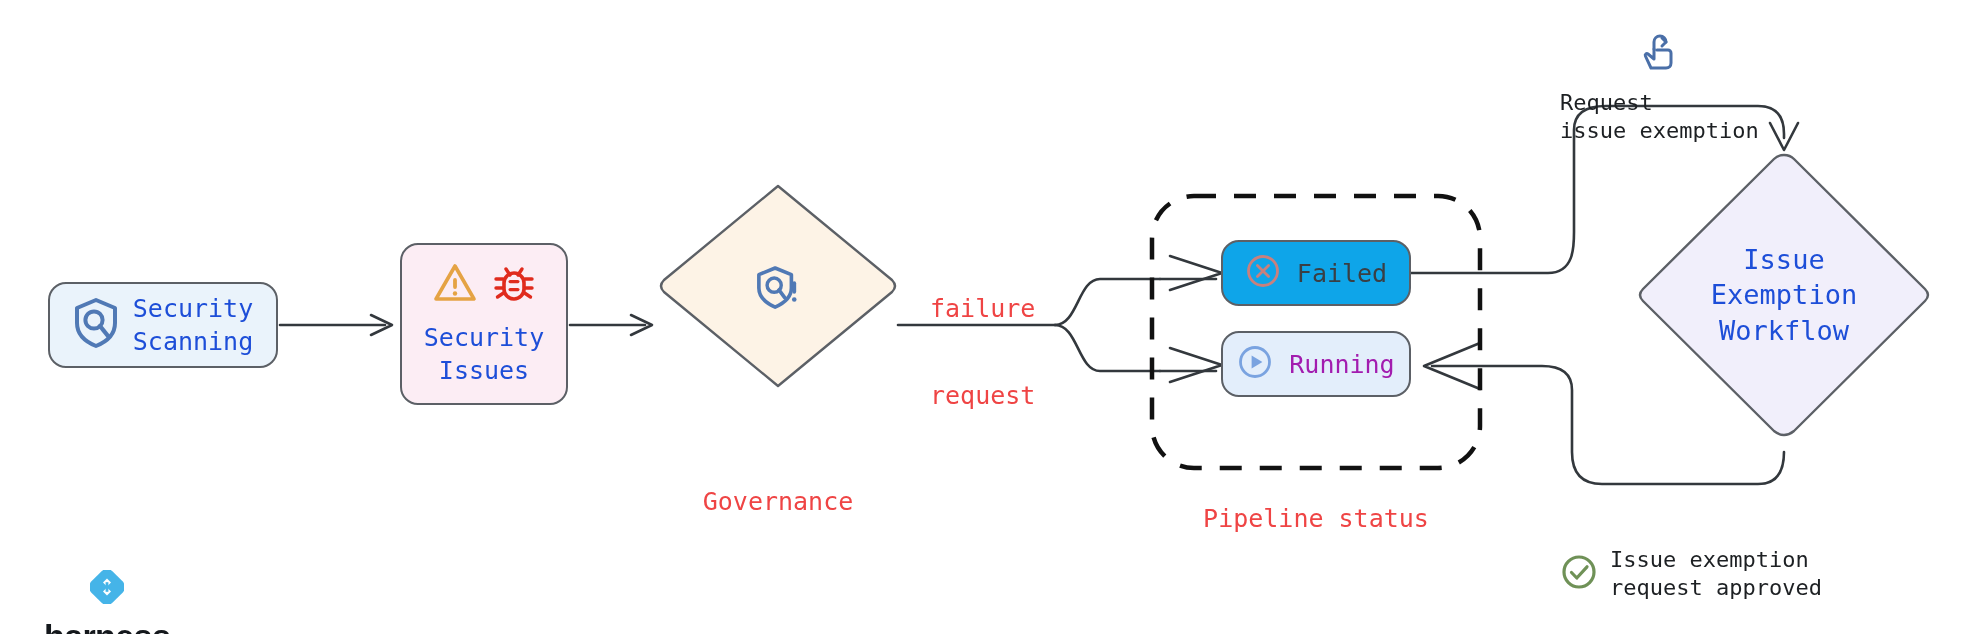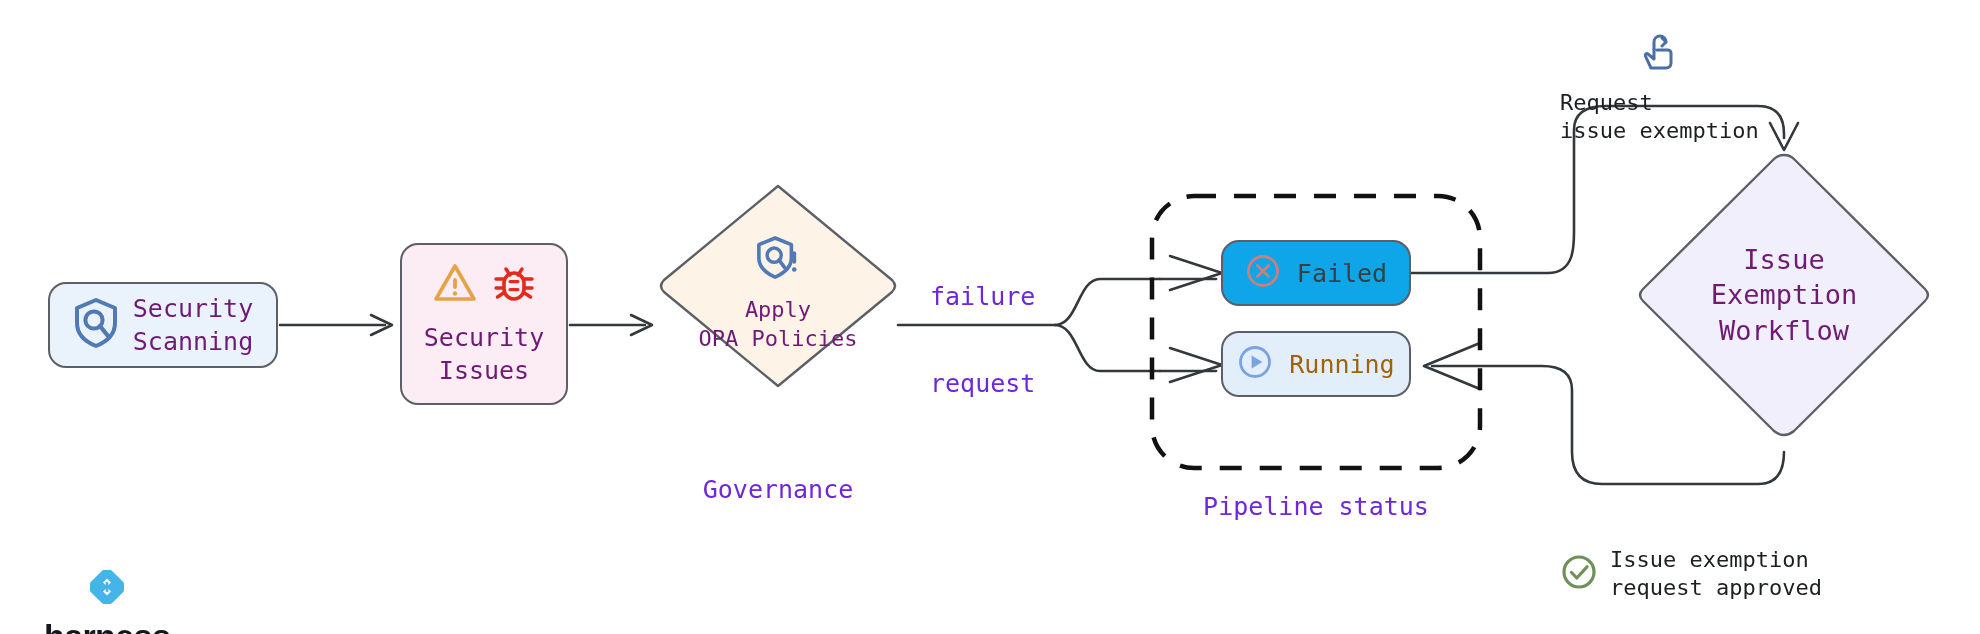--- a/index.html
+++ b/index.html
@@ -58,21 +58,21 @@
     align-items: center;
     justify-content: center;
   }
   .rect-node {
     border: 2px solid #5c6066;
     border-radius: 18px;
     box-sizing: border-box;
   }
   .node-label {
     font-family: "DejaVu Sans Mono", "Liberation Mono", monospace;
-    color: #701a75;
+    color: #1d4ed8;
     text-align: center;
     white-space: pre-line;
     line-height: 1.32;
   }
 
   
   #node-security-scanning {
     left: 48px; top: 282px; width: 230px; height: 86px;
     background: #eaf3fb;
     gap: 14px;
@@ -99,21 +99,21 @@
     gap: 16px;
   }
   #node-failed .node-label { font-size: 25px; color: #3a3f44; }
 
   
   #node-running {
     left: 1221px; top: 331px; width: 190px; height: 66px;
     background: #e3eefb;
     gap: 16px;
   }
-  #node-running .node-label { font-size: 25px; color: #a16207; }
+  #node-running .node-label { font-size: 25px; color: #a21caf; }
 
   
   .diamond-wrap { position: absolute; }
   .diamond-wrap svg.dshape {
     position: absolute; left: 0; top: 0; overflow: visible;
   }
   .diamond-content {
     position: absolute;
     left: 0; top: 0;
     width: 100%; height: 100%;
@@ -127,22 +127,23 @@
   #node-opa .node-label { font-size: 22px; }
   #node-opa .diamond-content { padding-top: 8px; }
 
   #node-exemption { left: 1634px; top: 150px; width: 300px; height: 290px; }
   #node-exemption .node-label { font-size: 27px; }
 
   
   .caption {
     position: absolute;
     font-family: "DejaVu Sans Mono", "Liberation Mono", monospace;
-    color: #6d28d9;
+    color: #ef4444;
     white-space: pre;
+    margin-top: 12px;
   }
   #caption-governance { left: 640px; top: 475px; width: 276px; text-align: center; font-size: 25px; }
   #caption-pipeline-status { left: 1152px; top: 492px; width: 328px; text-align: center; font-size: 25px; }
   #label-failure { left: 930px; top: 282px; font-size: 25px; }
   #label-success { left: 930px; top: 369px; font-size: 25px; }
 
   
   .annotation {
     position: absolute;
     display: flex;
@@ -286,22 +287,20 @@
     <div class="diamond-content">
       <span style="margin-bottom:6px;">
         <svg width="44" height="48" viewBox="0 0 46 50" aria-hidden="true">
           <path d="M20 3 L37 10 V24 C37 34 29 40 20 44 C11 40 3 34 3 24 V10 Z" fill="none" stroke="#5079b5" stroke-width="3.8" stroke-linejoin="round"></path>
           <circle cx="19" cy="21" r="7.4" fill="none" stroke="#5079b5" stroke-width="3.6"></circle>
           <path d="M24 26 L30 34" stroke="#5079b5" stroke-width="3.8" stroke-linecap="round"></path>
           <rect x="38" y="17" width="4" height="13" rx="2" fill="#5079b5"></rect>
           <circle cx="40" cy="36" r="2.4" fill="#5079b5"></circle>
         </svg>
       </span>
-      <span class="node-label">Apply
-OPA Policies</span>
     </div>
   </div>
 
   <div class="node rect-node" id="node-failed">
     <span style="flex:0 0 auto;">
       <svg width="36" height="36" viewBox="0 0 36 36" aria-hidden="true">
         <circle cx="18" cy="18" r="14.5" fill="none" stroke="#c9807d" stroke-width="2.8"></circle>
         <path d="M12.4 12.4 L23.6 23.6 M23.6 12.4 L12.4 23.6" stroke="#c9807d" stroke-width="2.8" stroke-linecap="round"></path>
       </svg>
     </span>

